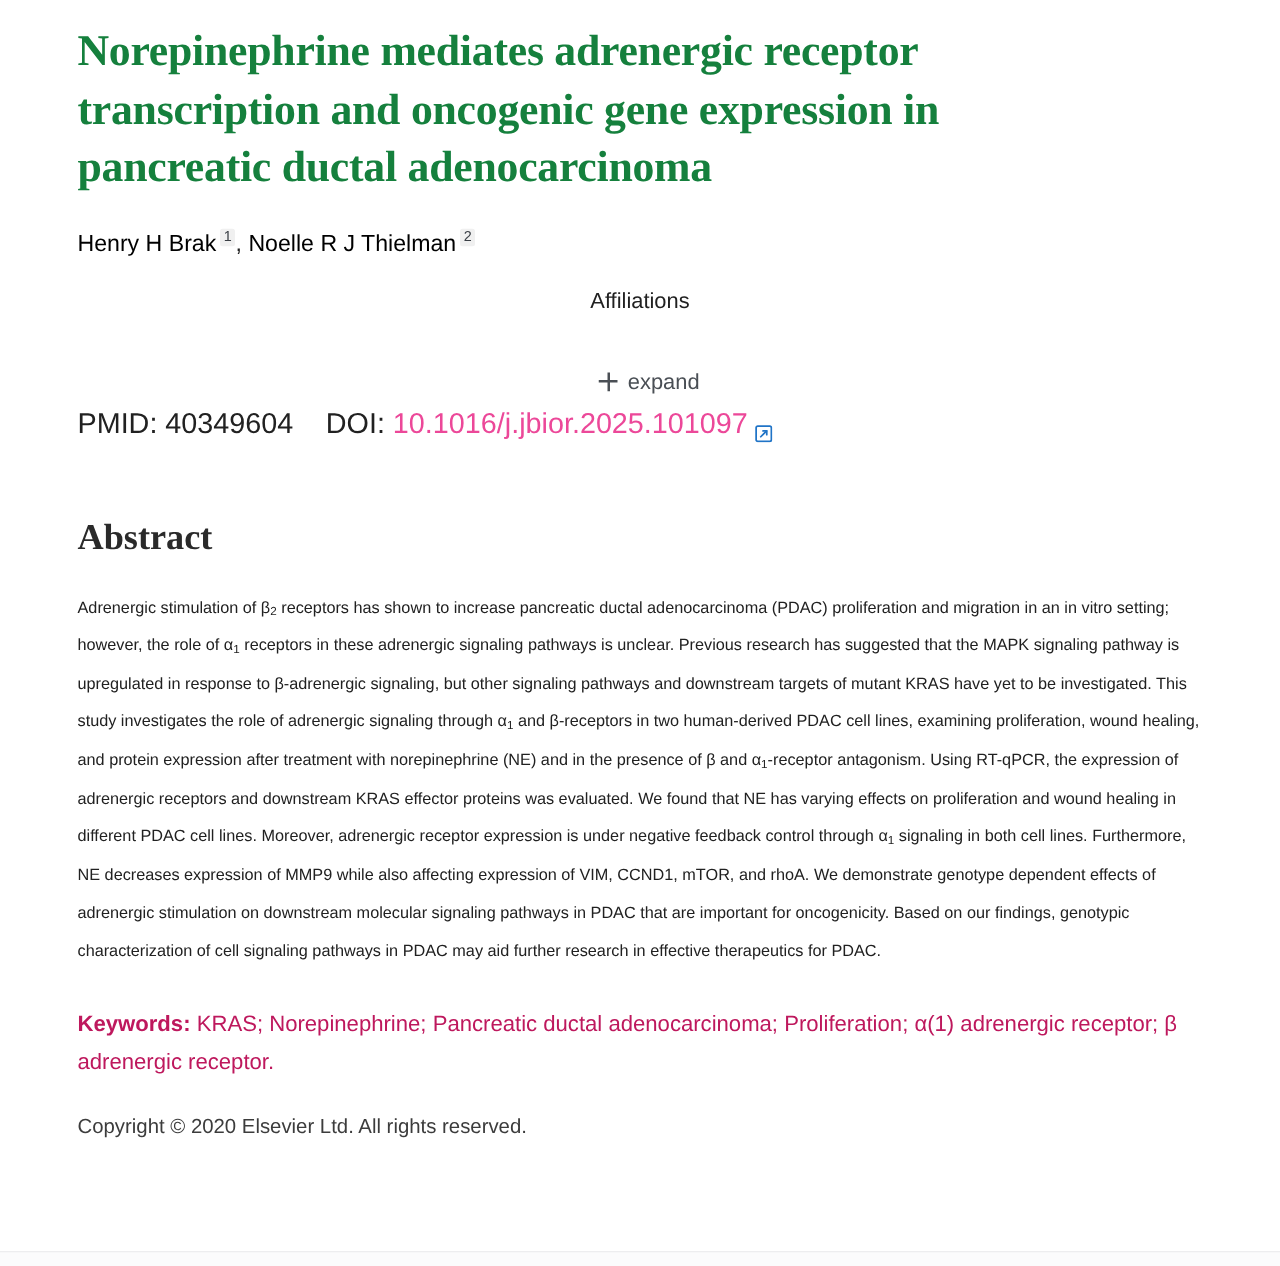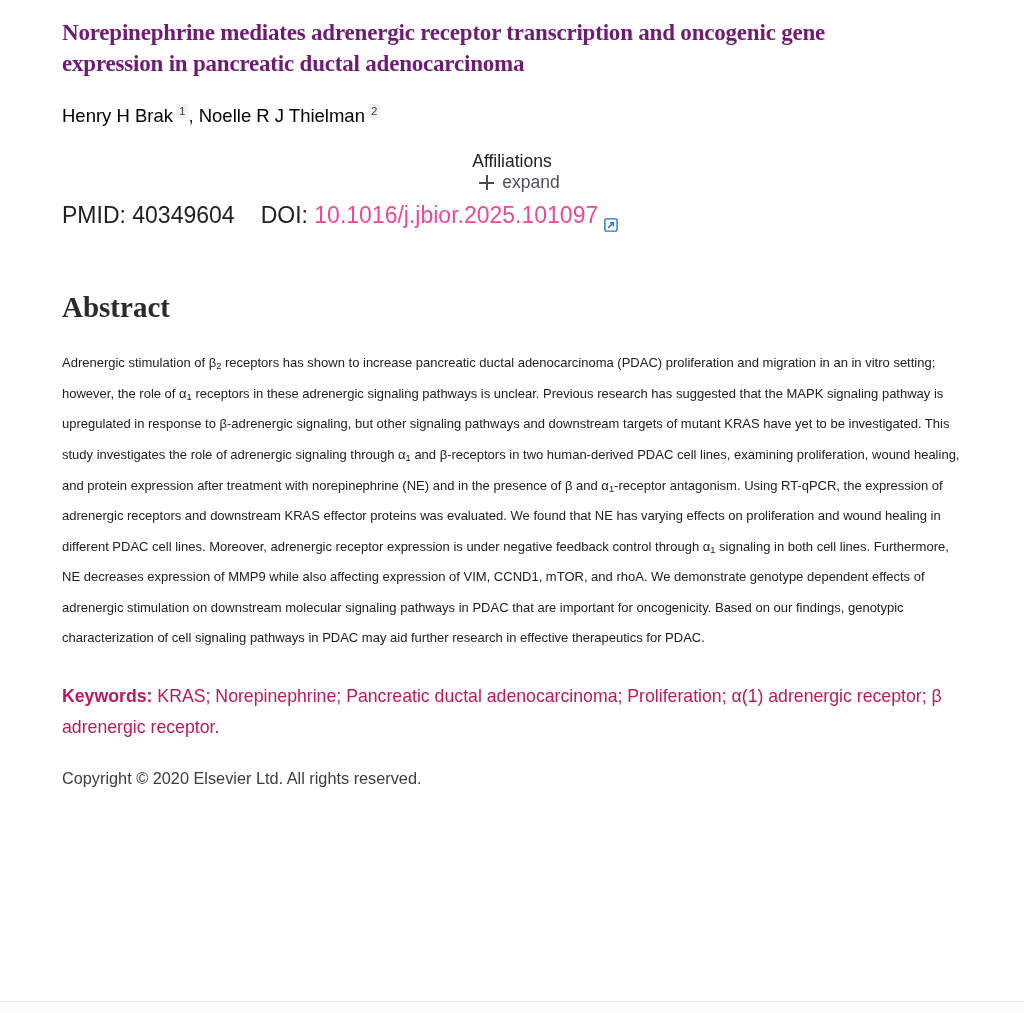--- a/index.html
+++ b/index.html
@@ -26,24 +26,24 @@
   }
 
   .content {
     padding: 18px 62px 0 62px;
   }
 
   
   .article-title {
     font-family: "Liberation Serif", serif;
     font-weight: bold;
-    font-size: 23px;
+    font-size: 35px;
     line-height: 1.33;
     letter-spacing: -0.2px;
-    color: #701a75;
+    color: #15803d;
     margin: 0;
     max-width: 830px;
   }
 
   
   .authors {
     margin-top: 25px;
     font-size: 18.5px;
     line-height: 1.35;
     color: #212121;
@@ -77,20 +77,21 @@
     flex-direction: column;
   }
   .affiliations-label { color: #212121; }
   .expand-btn {
     display: inline-flex;
     align-items: center;
     margin-left: 15px;
     color: #4a4f55;
     cursor: pointer;
     font-size: 17.5px;
+    margin-top: 44px;
   }
   .plus-icon {
     display: inline-block;
     width: 15px;
     height: 15px;
     position: relative;
     margin-right: 8px;
   }
   .plus-icon::before,
   .plus-icon::after {

